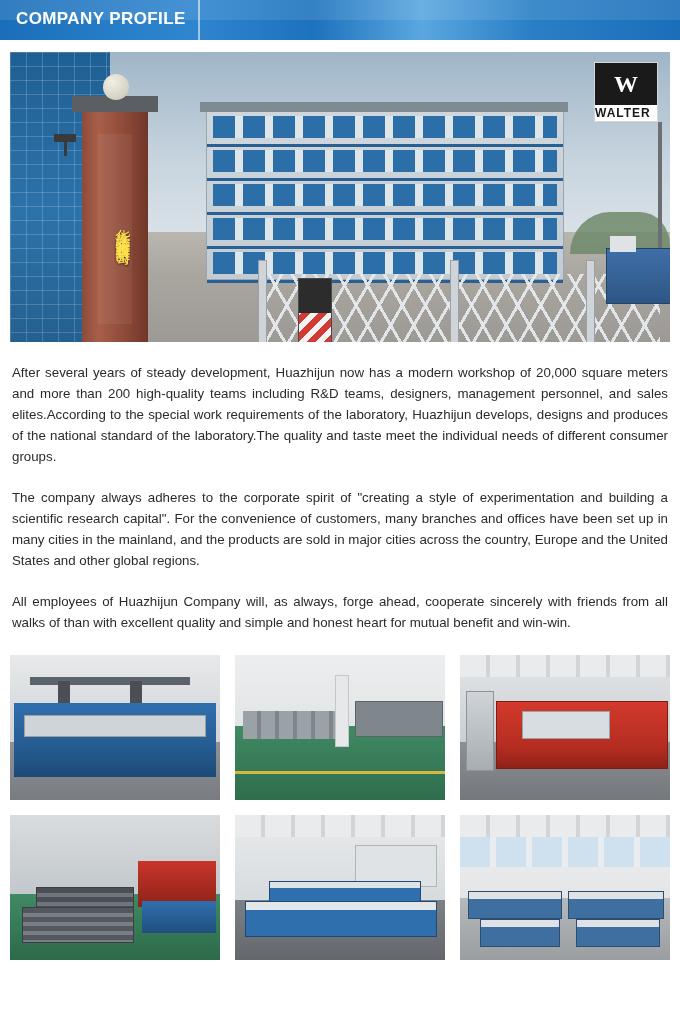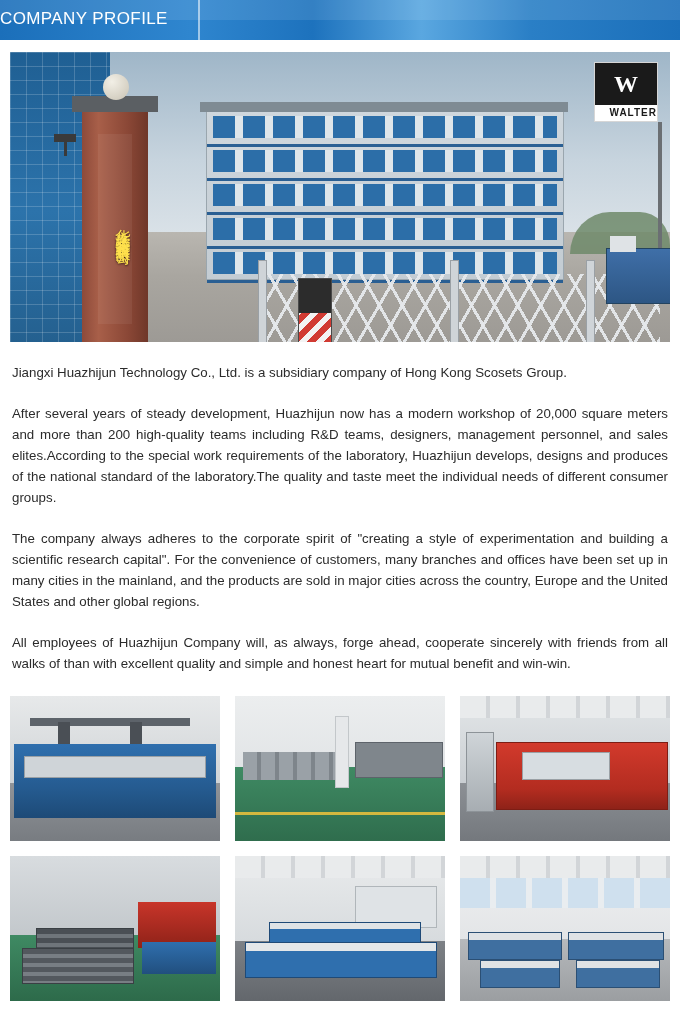--- a/index.html
+++ b/index.html
@@ -32,24 +32,24 @@
     position: absolute;
     top: 0;
     left: 0;
     width: 100%;
     height: 50%;
     background: rgba(255,255,255,0.10);
     pointer-events: none;
   }
   .header .title {
     position: absolute;
-    left: 0;
+    left: 16px;
     top: 9px;
     font-size: 17px;
-    font-weight: normal;
+    font-weight: bold;
     color: #ffffff;
     letter-spacing: 0.4px;
   }
   .header .divider {
     position: absolute;
     left: 198px;
     top: 0;
     width: 2px;
     height: 40px;
     background: rgba(255,255,255,0.55);
@@ -187,23 +187,23 @@
     background: #1a1a1a;
     color: #ffffff;
     font-size: 24px;
     font-weight: bold;
     text-align: center;
     line-height: 42px;
     font-family: "Liberation Serif", serif;
   }
   .hero-logo .word {
     position: absolute; left: 0; top: 42px; width: 62px; height: 28px;
-    text-align: right;
+    text-align: left;
     line-height: 16px;
-    font-size: 10px;
+    font-size: 12px;
     letter-spacing: 1px;
     color: #1a1a1a;
     font-weight: bold;
   }
 
   
   .copy {
     margin: 20px 12px 0 12px;
     width: 656px;
   }
@@ -421,21 +421,20 @@
     <div class="hero-truck"></div>
     <div class="hero-truck-cab"></div>
 
     <div class="hero-logo">
       <div class="mark">W</div>
       <div class="word">WALTER</div>
     </div>
   </div>
 
   <div class="copy">
-    <p>Jiangxi Huazhijun Technology Co., Ltd. is a subsidiary company of Hong Kong Scosets Group.</p>
     <p>After several years of steady development, Huazhijun now has a modern workshop of 20,000 square meters and more than 200 high-quality teams including R&amp;D teams, designers, management personnel, and sales elites.According to the special work requirements of the laboratory, Huazhijun develops, designs and produces of the national standard of the laboratory.The quality and taste meet the individual needs of different consumer groups.</p>
     <p>The company always adheres to the corporate spirit of "creating a style of experimentation and building a scientific research capital". For the convenience of customers, many branches and offices have been set up in many cities in the mainland, and the products are sold in major cities across the country, Europe and the United States and other global regions.</p>
     <p>All employees of Huazhijun Company will, as always, forge ahead, cooperate sincerely with friends from all walks of than with excellent quality and simple and honest heart for mutual benefit and win-win.</p>
   </div>
 
   <div class="grid">
 
     <div class="cell c1">
       <div class="wallbg"></div>
       <div class="floorbg"></div>

